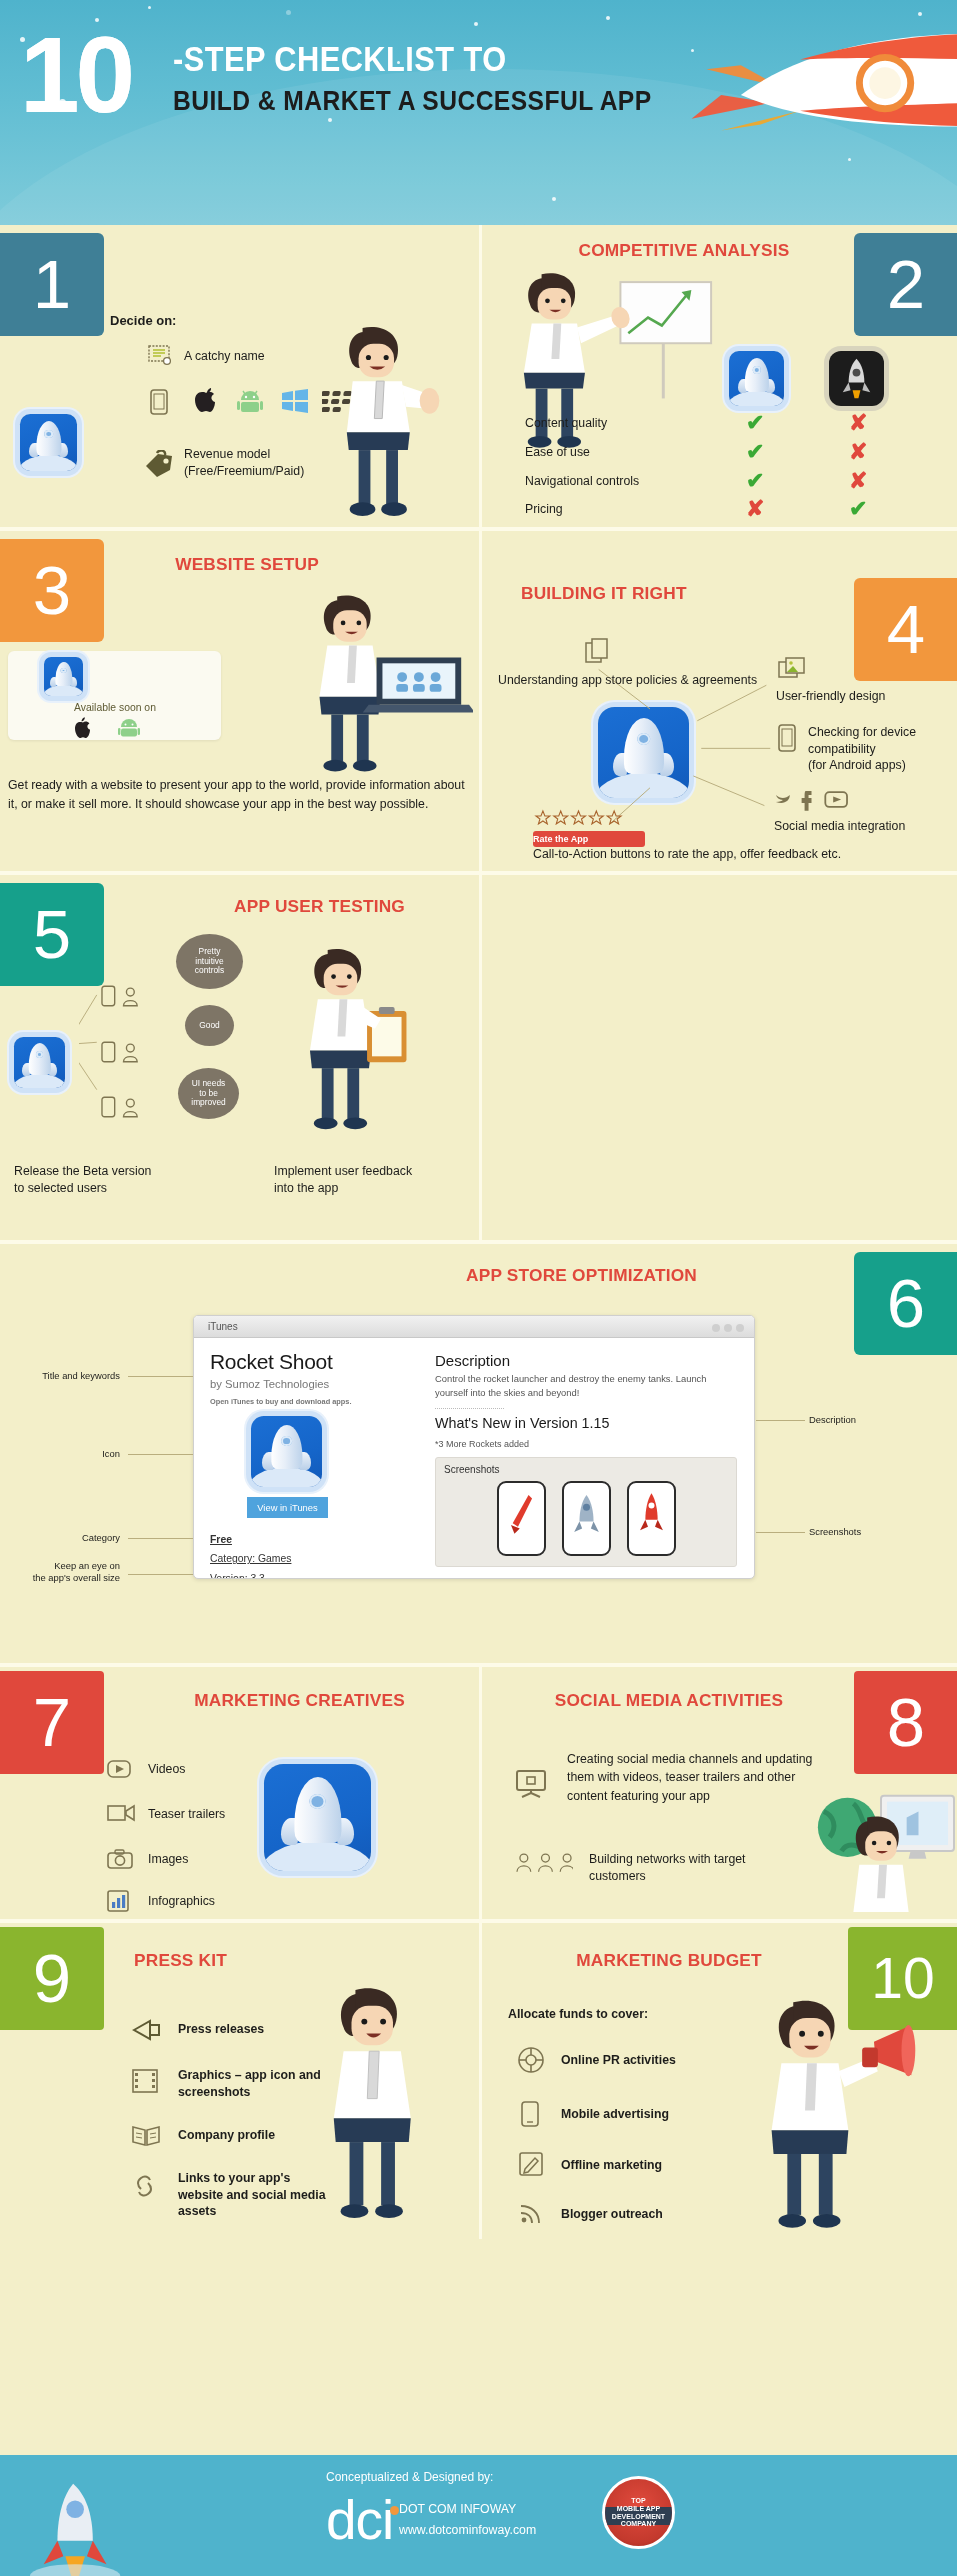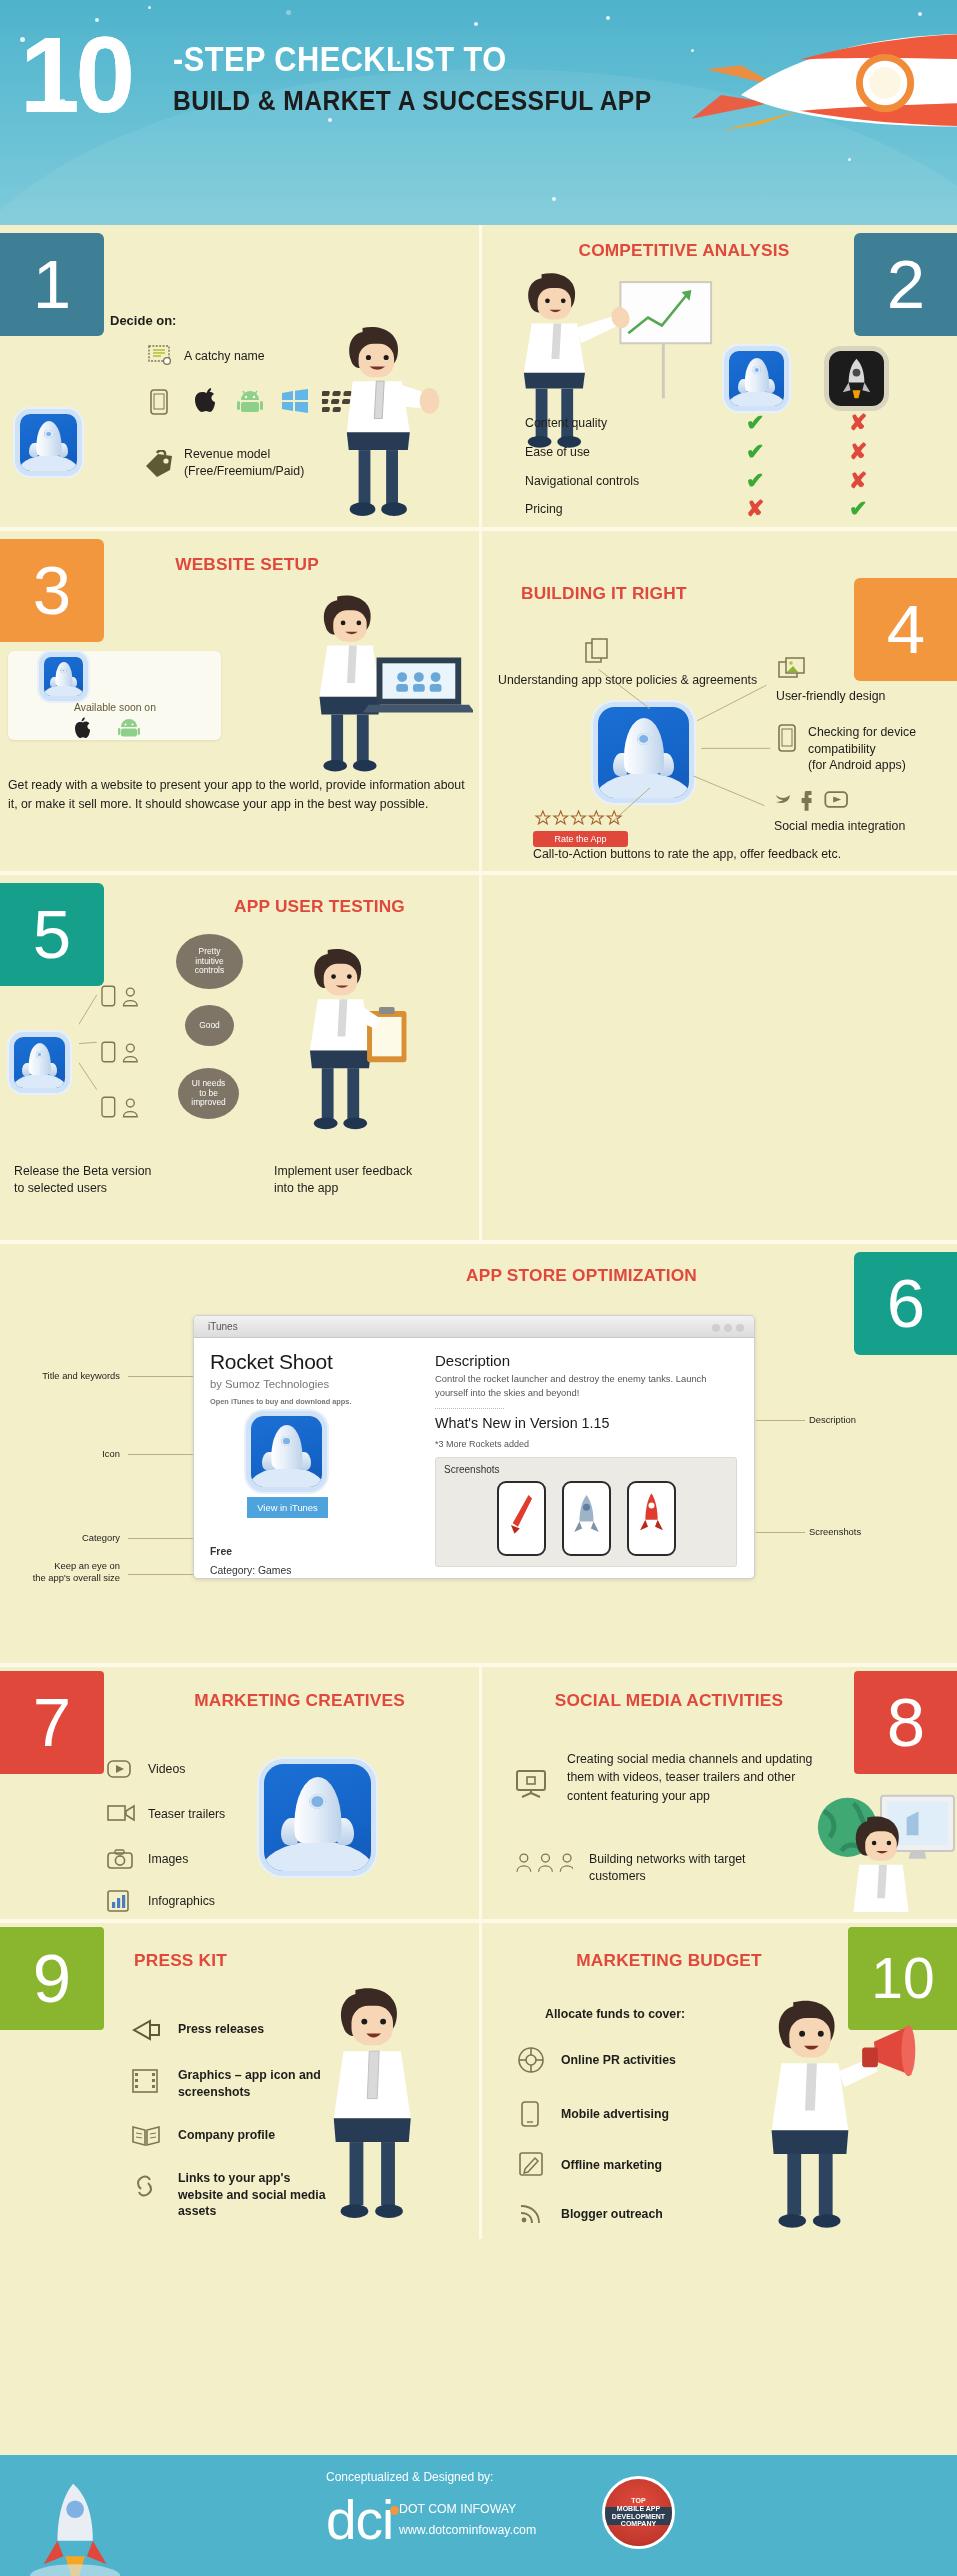--- a/index.html
+++ b/index.html
@@ -451,21 +451,21 @@
       <div style="position:absolute;left:51px;top:278px;width:95px;">
         <svg width="95" height="16" viewBox="0 0 96 16">
           <g fill="none" stroke="#a8632c" stroke-width="1.1">
             <path d="M10 2 L12 7 L17 7 L13 10 L14.5 15 L10 12 L5.5 15 L7 10 L3 7 L8 7 Z"></path>
             <path d="M28 2 L30 7 L35 7 L31 10 L32.5 15 L28 12 L23.5 15 L25 10 L21 7 L26 7 Z"></path>
             <path d="M46 2 L48 7 L53 7 L49 10 L50.5 15 L46 12 L41.5 15 L43 10 L39 7 L44 7 Z"></path>
             <path d="M64 2 L66 7 L71 7 L67 10 L68.5 15 L64 12 L59.5 15 L61 10 L57 7 L62 7 Z"></path>
             <path d="M82 2 L84 7 L89 7 L85 10 L86.5 15 L82 12 L77.5 15 L79 10 L75 7 L80 7 Z"></path>
           </g>
         </svg>
-        <div style="margin-top:2px;background:#e0483c;color:#fff;font-size:9px;text-align:center;border-radius:3px;padding:3px 0;width:95px;">Rate the App</div>
+        <div style="margin-top:2px;background:#e0483c;color:#fff;font-size:9px;border-radius:3px;padding:3px 0;width:112px;font-weight:bold;">Rate the App</div>
       </div>
       <div class="item-text" style="position:absolute;left:51px;top:316px;width:414px;">Call-to-Action buttons to rate the app, offer feedback etc.</div>
     </div>
   </div>
 
   <div class="divider-h"></div>
 
   <div class="row">
     <div class="panel" style="width:479px;height:365px;">
       <div class="numbox" style="position:absolute;left:0;top:8px;background:#16a08b;border-radius:0 6px 6px 0;">5</div>
@@ -573,21 +573,21 @@
         <div style="font-size:21px;color:#1a1a1a;letter-spacing:-0.3px;">Rocket Shoot</div>
         <div style="font-size:11.3px;color:#777;margin-top:4px;">by Sumoz Technologies</div>
         <div style="font-size:7.4px;color:#777;margin-top:7px;font-weight:700;">Open iTunes to buy and download apps.</div>
         <div class="appicon" style="margin:10px 0 0 41px;width:71px;height:71px;">
           <div class="cloud"></div>
             <div class="fin-l"></div>
             <div class="fin-r"></div>
             <div class="rk"></div>
         </div>
         <div style="margin:10px 0 0 37px;width:81px;background:#4fa3dd;color:#fff;font-size:9.4px;text-align:center;border-radius:0;padding:5px 0;">View in iTunes</div>
-        <div style="margin-top:24px;font-size:10.4px;color:#333;line-height:1.85;">
+        <div style="margin-top:12px;font-size:10.4px;color:#333;line-height:1.85;text-decoration:underline;">
           <div style="font-weight:700;">Free</div>
           <div>Category: Games</div>
           <div>Version: 3.3</div>
 
         </div>
       </div>
 
       <div style="position:absolute;left:241px;top:36px;width:302px;">
         <div style="font-size:15px;color:#1a1a1a;">Description</div>
         <div style="font-size:9.4px;color:#555;line-height:1.5;margin-top:3px;">Control the rocket launcher and destroy the enemy tanks. Launch yourself into the skies and beyond!</div>
@@ -814,21 +814,21 @@
         <ellipse cx="78" cy="230" rx="14" ry="7" fill="#1f3550"></ellipse>
       </svg>
     </div>
 
     <div class="divider-v" style="height:316px"></div>
 
     <div class="panel" style="width:476px;height:316px;">
       <div class="numbox" style="position:absolute;right:0;top:4px;background:#8ab52e;width:110px;border-radius:4px 0 0 4px;font-size:57px;">10</div>
       <div class="sec-title" style="position:absolute;left:39px;top:26px;width:296px;text-align:center;">MARKETING BUDGET</div>
 
-      <div class="body-text" style="position:absolute;left:26px;top:83px;font-weight:700;margin-left:37px;">Allocate funds to cover:</div>
+      <div class="body-text" style="position:absolute;left:26px;top:83px;font-weight:700;">Allocate funds to cover:</div>
 
       <svg style="position:absolute;left:36px;top:124px" width="26" height="26" viewBox="0 0 26 26">
         <circle cx="13" cy="13" r="12" fill="none" stroke="#7e7551" stroke-width="1.6"></circle>
         <circle cx="13" cy="13" r="5" fill="none" stroke="#7e7551" stroke-width="1.6"></circle>
         <g stroke="#7e7551" stroke-width="1.6">
           <line x1="13" y1="1" x2="13" y2="8"></line>
             <line x1="13" y1="18" x2="13" y2="25"></line>
           <line x1="1" y1="13" x2="8" y2="13"></line>
             <line x1="18" y1="13" x2="25" y2="13"></line>
         </g>

